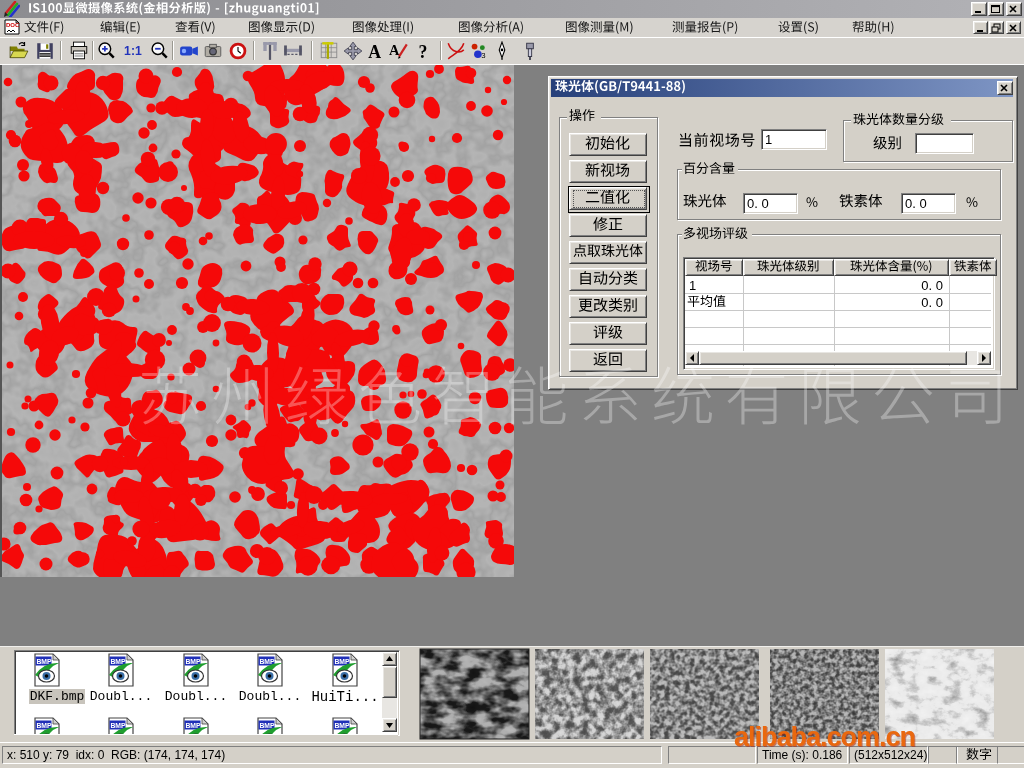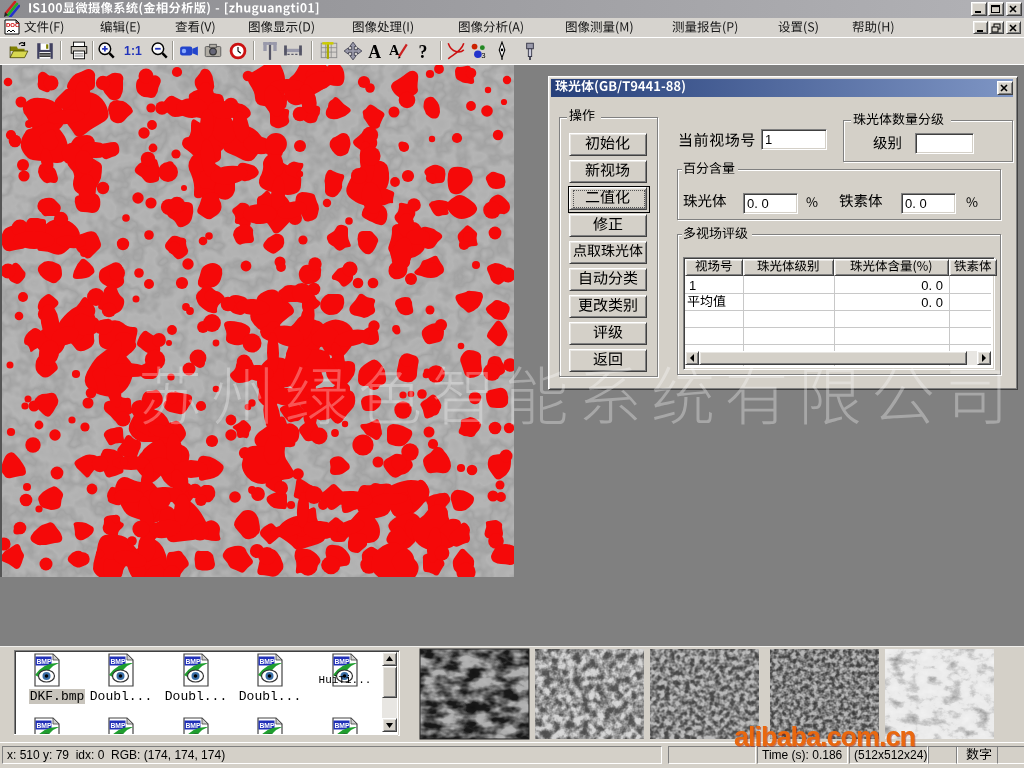--- a/index.html
+++ b/index.html
@@ -969,21 +969,21 @@
 <svg class="abs" style="left:329px;top:653px" width="32" height="34" viewBox="0 0 32 34">
 <path d="M4 1 h18 l6 6 v26 h-24 z" fill="#fff" stroke="#444" stroke-width="1.2"></path>
 <path d="M22 1 l6 6 h-6 z" fill="#d0d0d0" stroke="#444" stroke-width="0.8"></path>
 <rect x="4.5" y="3.5" width="16" height="9" fill="#2030b8"></rect>
 <text x="5.4" y="10.6" font-size="6.8" font-weight="bold" fill="#fff" font-family="Liberation Sans">BMP</text>
 <path d="M4 22 Q13 9 28 10 Q17 14 13 27 Z" fill="#1f9e2e"></path>
 <ellipse cx="15.5" cy="23" rx="8" ry="6" fill="#fff" stroke="#333" stroke-width="1.2"></ellipse>
 <circle cx="15.5" cy="23" r="4" fill="#3a6ea5"></circle>
     <circle cx="15.5" cy="23" r="1.8" fill="#000"></circle>
 </svg>
-<div class="abs" style="left:309px;top:674px;width:72px;text-align:center;font-family:'Liberation Mono',monospace;font-size:11px"><span style="padding:0 1px">HuiTi...</span></div>
+<div class="abs" style="left:309px;top:689px;width:72px;text-align:center;font-family:'Liberation Mono',monospace;font-size:14px"><span style="padding:0 1px">HuiTi...</span></div>
 <svg class="abs" style="left:329px;top:717px" width="32" height="34" viewBox="0 0 32 34">
 <path d="M4 1 h18 l6 6 v26 h-24 z" fill="#fff" stroke="#444" stroke-width="1.2"></path>
 <path d="M22 1 l6 6 h-6 z" fill="#d0d0d0" stroke="#444" stroke-width="0.8"></path>
 <rect x="4.5" y="3.5" width="16" height="9" fill="#2030b8"></rect>
 <text x="5.4" y="10.6" font-size="6.8" font-weight="bold" fill="#fff" font-family="Liberation Sans">BMP</text>
 <path d="M4 22 Q13 9 28 10 Q17 14 13 27 Z" fill="#1f9e2e"></path>
 <ellipse cx="15.5" cy="23" rx="8" ry="6" fill="#fff" stroke="#333" stroke-width="1.2"></ellipse>
 <circle cx="15.5" cy="23" r="4" fill="#3a6ea5"></circle>
     <circle cx="15.5" cy="23" r="1.8" fill="#000"></circle>
 </svg>

